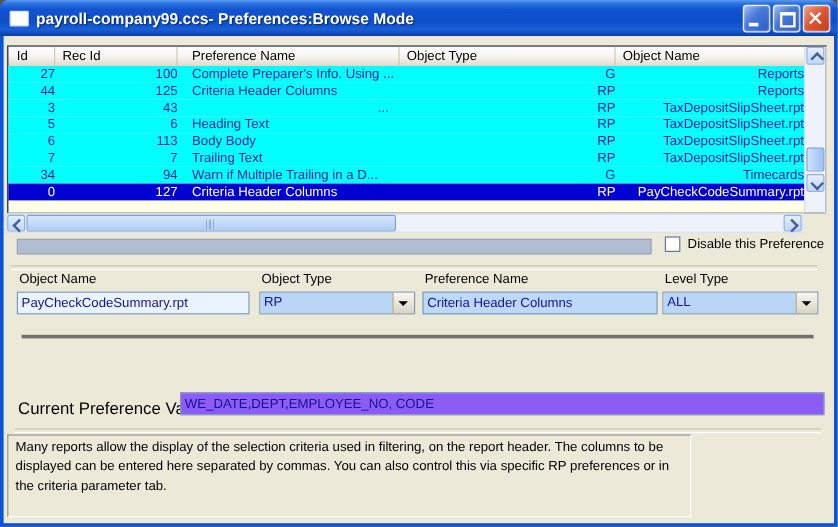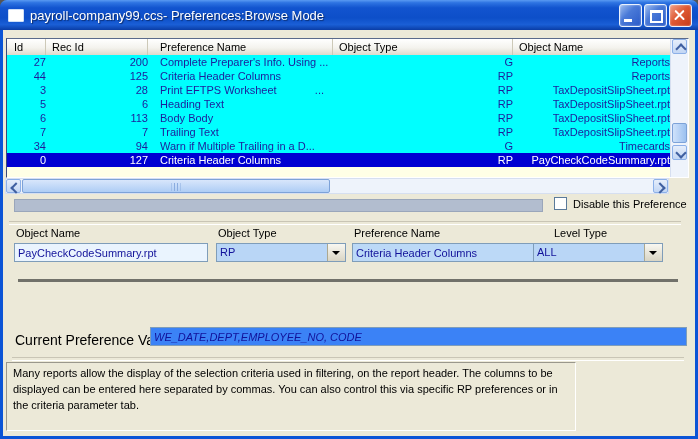--- a/index.html
+++ b/index.html
@@ -18,21 +18,21 @@
     position:absolute;left:0;top:0;right:0;height:30px;
     border-radius:7px 7px 0 0;
     background:linear-gradient(180deg,#5a9af2 0%,#2e74e2 9%,#1254cf 26%,#0d4fc9 60%,#1a5fd6 82%,#0a3da6 100%);
     display:flex;align-items:center;
   }
   .app-icon{
     width:14px;height:11px;margin-left:8px;margin-right:6px;
     background:#fff;border:1px solid #cfe0f8;border-radius:1px;
   }
   .title-text{
-    color:#fff;font-size:13px;font-weight:normal;
+    color:#fff;font-size:13px;font-weight:bold;
     text-shadow:1px 1px 1px #0a2a6a;
     white-space:nowrap;
   }
   .win-buttons{position:absolute;right:6px;top:4px;display:flex;gap:2px;}
   .win-btn{
     width:21px;height:21px;border:1px solid #eaf2fd;border-radius:3px;
     position:relative;cursor:pointer;
     background:linear-gradient(135deg,#9dbdf0 0%,#4a7ad8 40%,#2a5ac8 100%);
     box-shadow:inset 0 0 2px rgba(255,255,255,.6);
   }
@@ -142,27 +142,27 @@
     width:17px;height:100%;background:linear-gradient(180deg,#f8f7f1,#d9d5c4);
     border-left:1px solid #aca890;position:relative;
   }
   .carrow{
     position:absolute;left:4px;top:7px;width:0;height:0;
     border-left:4px solid transparent;border-right:4px solid transparent;
     border-top:4px solid #000;
   }
   .co-objtype{left:213px;width:130px;}
   .in-prefname{left:349px;width:196px;background:#bcd9f7;}
-  .co-level{left:530px;width:130px;}
+  .co-level{left:549px;width:130px;}
   .separator{position:absolute;left:15px;top:249px;width:660px;height:3px;background:#71716a;}
   
   .cpv-label{position:absolute;left:12px;top:302px;font-size:14px;color:#000;white-space:nowrap;}
-  .in-cpv{position:absolute;left:147px;top:297px;width:537px;height:19px;background:#3b82f6;
+  .in-cpv{position:absolute;left:147px;top:297px;width:537px;height:19px;background:#8b5cf6;
     border:1px solid #7f9db9;box-sizing:border-box;padding:1px 3px;
-    font-family:"Liberation Sans",sans-serif;font-size:11px;color:#12129a;outline:none;font-style:italic;}
+    font-family:"Liberation Sans",sans-serif;font-size:11px;color:#12129a;outline:none;}
   
   .groove{position:absolute;left:9px;top:327px;width:672px;height:2px;
     border-top:1px solid #c9c5b5;border-bottom:1px solid #ffffff;}
   .desc{
     position:absolute;left:3px;top:332px;width:570px;height:69px;box-sizing:border-box;
     background:#ece9d8;border:1px solid #9a978c;border-bottom-color:#fff;border-right-color:#fff;
     font-size:11px;color:#000;padding:3px 6px;line-height:1.45;
   }
 </style>
 </head>
@@ -194,41 +194,40 @@
         <div class="grid-header">
           <div class="hcell c-id">Id</div>
           <div class="hcell c-rec">Rec Id</div>
           <div class="hcell c-pref">Preference Name</div>
           <div class="hcell c-otype">Object Type</div>
           <div class="hcell c-oname">Object Name</div>
         </div>
         <div class="grid-body">
             <div class="trow">
               <div class="tcell c-id">27</div>
-              <div class="tcell c-rec">200</div>
+              <div class="tcell c-rec">100</div>
               <div class="tcell c-pref">
                 <span>Complete Preparer's Info. Using ...</span>
               </div>
               <div class="tcell c-otype">G</div>
               <div class="tcell c-oname">Reports</div>
             </div>
             <div class="trow">
               <div class="tcell c-id">44</div>
               <div class="tcell c-rec">125</div>
               <div class="tcell c-pref">
                 <span>Criteria Header Columns</span>
               </div>
               <div class="tcell c-otype">RP</div>
               <div class="tcell c-oname">Reports</div>
             </div>
             <div class="trow">
               <div class="tcell c-id">3</div>
-              <div class="tcell c-rec">28</div>
-              <div class="tcell c-pref">
-                <span>Print EFTPS Worksheet</span>
+              <div class="tcell c-rec">43</div>
+              <div class="tcell c-pref">
                 <span class="suffix">...</span>
               </div>
               <div class="tcell c-otype">RP</div>
               <div class="tcell c-oname">TaxDepositSlipSheet.rpt</div>
             </div>
             <div class="trow">
               <div class="tcell c-id">5</div>
               <div class="tcell c-rec">6</div>
               <div class="tcell c-pref">
                 <span>Heading Text</span>

